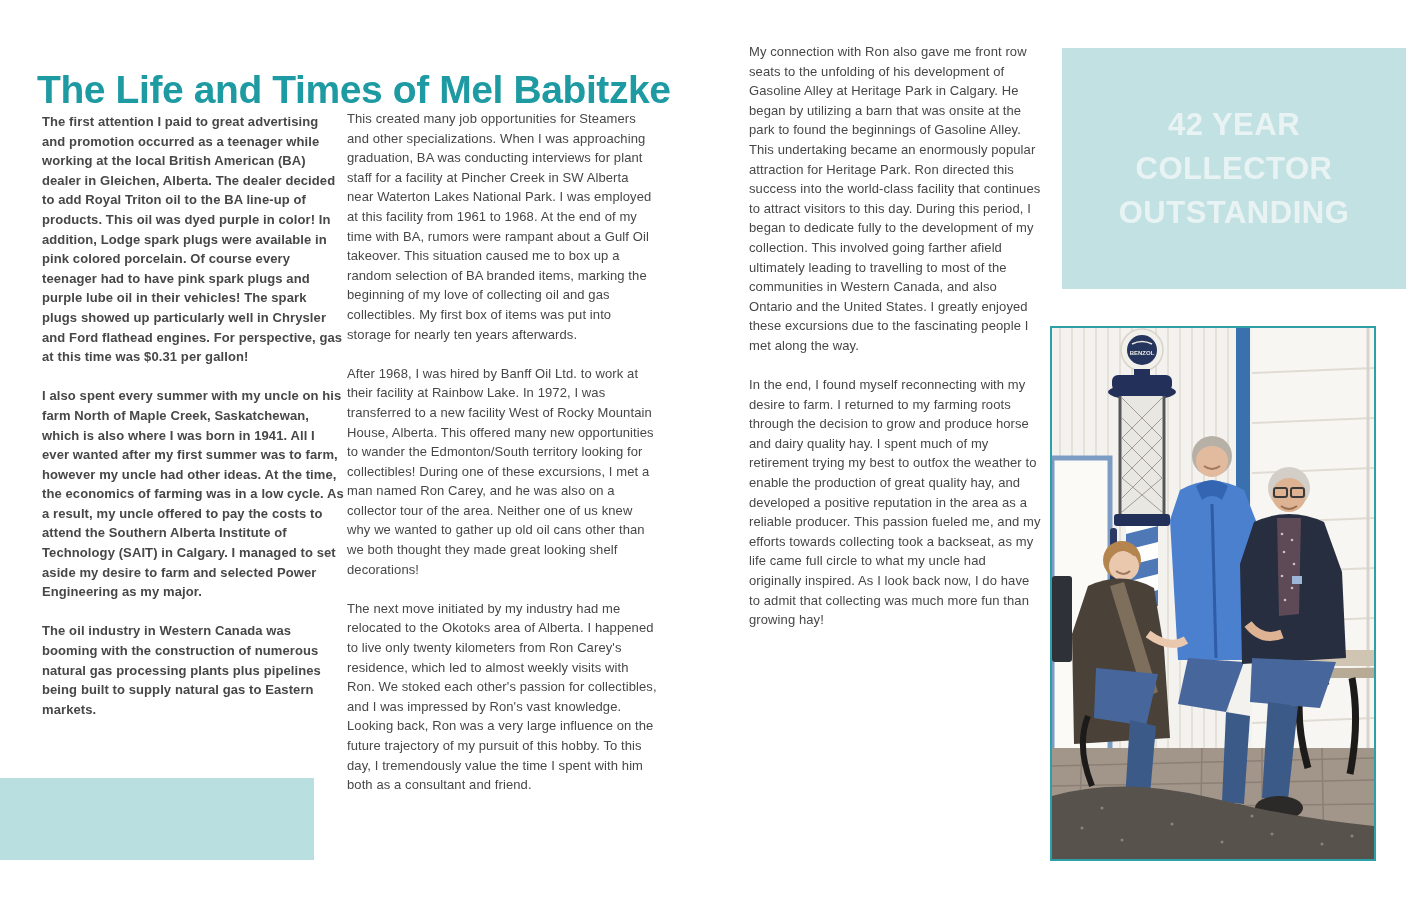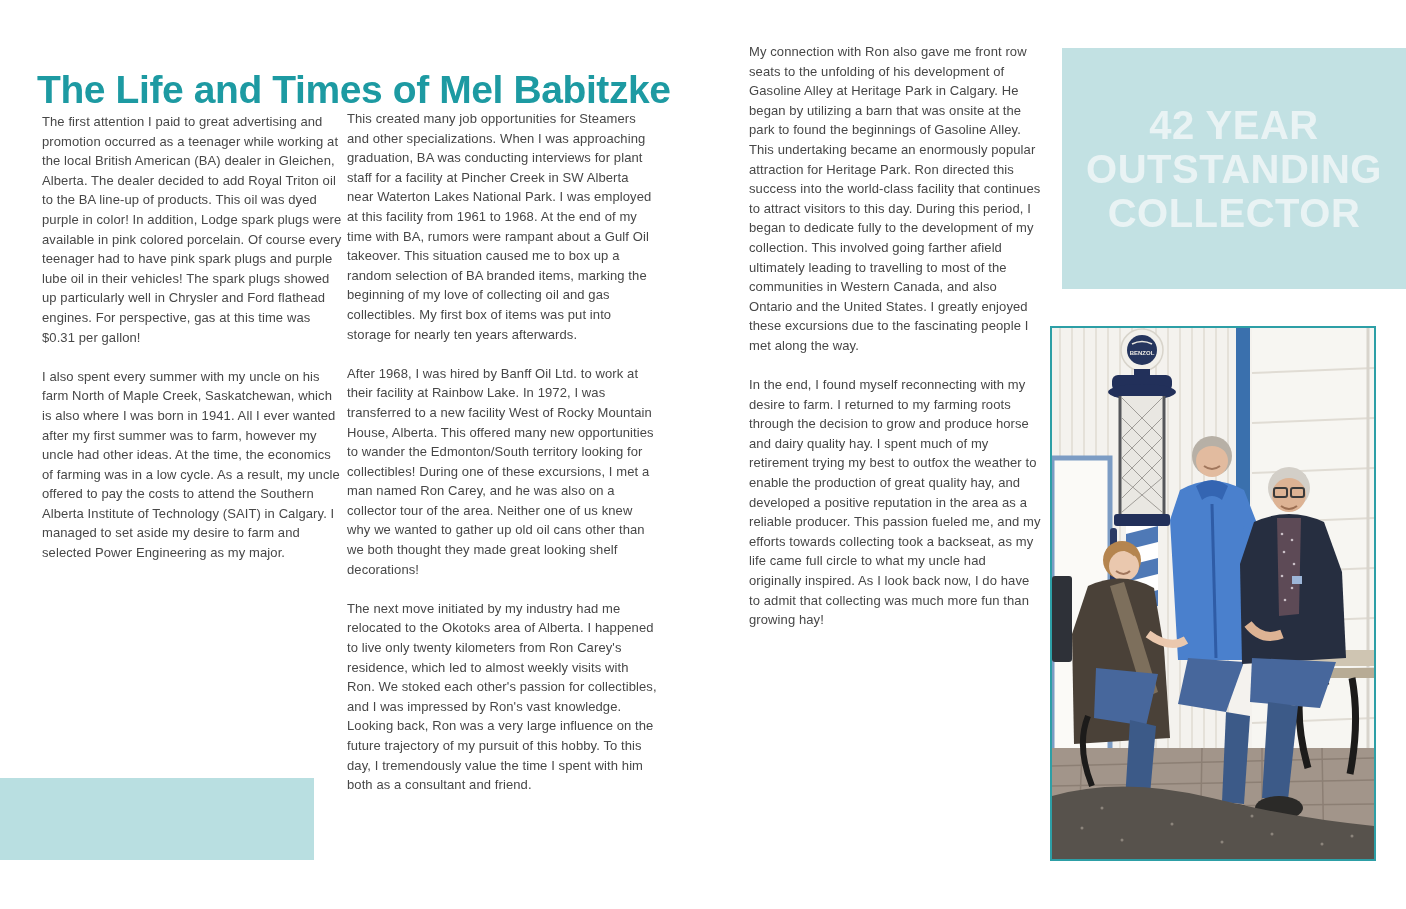--- a/index.html
+++ b/index.html
@@ -9,67 +9,68 @@
   }
   .title{
     position:absolute;left:37px;top:42px;width:680px;
     font-size:39px;font-weight:bold;letter-spacing:-0.4px;
     color:#1d9aa2;
   }
   .col{
     position:absolute;font-size:13px;line-height:19.6px;color:#474747;letter-spacing:0.1px;
   }
   .col p{margin:0 0 19.6px 0;}
-  .col-1{left:42px;top:112px;width:302px;}
+  .col-1{left:42px;top:112px;width:302px;font-weight:bold;}
   .col-2{left:347px;top:109px;width:310px;}
   .col-3{left:749px;top:42px;width:292px;}
   .callout{
     position:absolute;left:1062px;top:48px;width:344px;height:241px;
     background:#c2e1e3;
     display:flex;flex-direction:column;justify-content:center;align-items:center;text-align:center;
   }
   .callout .line{
-    font-size:40px;font-weight:bold;line-height:44px;letter-spacing:0.5px;color:#e9f3f4;text-align:center;
+    font-size:31px;font-weight:bold;line-height:44px;letter-spacing:0.5px;color:#e9f3f4;text-align:center;
   }
   .photo-frame{
     position:absolute;left:1050px;top:326px;width:322px;height:531px;
     border:2px solid #2d9fa6;background:#f4f2ee;margin:0;
   }
   .photo-frame svg{display:block;width:100%;height:100%;}
   .accent-bar{
     position:absolute;left:0;top:778px;width:314px;height:82px;background:#b9dfe1;
   }
 </style>
 </head>
 <body>
 
 <div class="page">
 
   <h1 class="title">The Life and Times of Mel Babitzke</h1>
 
   <div class="col col-1">
     <p>The first attention I paid to great advertising and promotion occurred as a teenager while working at the local British American (BA) dealer in Gleichen, Alberta.  The dealer decided to add Royal Triton oil to the BA line-up of products. This oil was dyed purple in color! In addition, Lodge spark plugs were available in pink colored porcelain. Of course every teenager had to have pink spark plugs and purple lube oil in their vehicles! The spark plugs showed up particularly well in Chrysler and Ford flathead engines. For perspective, gas at this time was $0.31 per gallon!</p>
     <p>I also spent every summer with my uncle on his farm North of Maple Creek, Saskatchewan, which is also where I was born in 1941. All I ever wanted after my first summer was to farm, however my uncle had other ideas. At the time, the economics of farming was in a low cycle. As a result, my uncle offered to pay the costs to attend the Southern Alberta Institute of Technology (SAIT) in Calgary. I managed to set aside my desire to farm and selected Power Engineering as my major.</p>
+    <p>The oil industry in Western Canada was booming with the construction of numerous natural gas processing plants plus pipelines being built to supply natural gas to Eastern markets.</p>
   </div>
 
   <div class="col col-2">
     <p>This created many job opportunities for Steamers and other specializations. When I was approaching graduation, BA was conducting interviews for plant staff for a facility at Pincher Creek in SW Alberta near Waterton Lakes National Park. I was employed at this facility from 1961 to 1968. At the end of my time with BA, rumors were rampant about a Gulf Oil takeover. This situation caused me to box up a random selection of BA branded items, marking the beginning of my love of collecting oil and gas collectibles. My first box of items was put into storage for nearly ten years afterwards.</p>
     <p>After 1968, I was hired by Banff Oil Ltd. to work at their facility at Rainbow Lake.  In 1972, I was transferred to a new facility West of Rocky Mountain House, Alberta.  This offered many new opportunities to wander the Edmonton/South territory looking for collectibles! During one of these excursions, I met a man named Ron Carey, and he was also on a collector tour of the area. Neither one of us knew why we wanted to gather up old oil cans other than we both thought they made great looking shelf decorations!</p>
     <p>The next move initiated by my industry had me relocated to the Okotoks area of Alberta. I happened to live only twenty kilometers from Ron Carey's residence, which led to almost weekly visits with Ron. We stoked each other's passion for collectibles, and I was impressed by Ron's vast knowledge. Looking back, Ron was a very large influence on the future trajectory of my pursuit of this hobby.  To this day, I tremendously value the time I spent with him both as a consultant and friend.</p>
   </div>
 
   <div class="col col-3">
     <p>My connection with Ron also gave me front row seats to the unfolding of his development of Gasoline Alley at Heritage Park in Calgary. He began by utilizing a barn that was onsite at the park to found the beginnings of Gasoline Alley. This undertaking became an enormously popular attraction for Heritage Park. Ron directed this success into the world-class facility that continues to attract visitors to this day. During this period, I began to dedicate fully to the development of my collection. This involved going farther afield ultimately leading to travelling to most of the communities in Western Canada, and also Ontario and the United States. I greatly enjoyed these excursions due to the fascinating people I met along the way.</p>
     <p>In the end, I found myself reconnecting with my desire to farm. I returned to my farming roots through the decision to grow and produce horse and dairy quality hay. I spent much of my retirement trying my best to outfox the weather to enable the production of great quality hay, and developed a positive reputation in the area as a reliable producer.  This passion fueled me, and my efforts towards collecting took a backseat, as my life came full circle to what my uncle had originally inspired.  As I look back now, I do have to admit that collecting was much more fun than growing hay!</p>
   </div>
 
   <div class="callout">
     <div class="line">42 YEAR</div>
+    <div class="line">COLLECTOR</div>
     <div class="line">OUTSTANDING</div>
-    <div class="line">COLLECTOR</div>
   </div>
 
   <figure class="photo-frame">
     <svg viewBox="0 0 322 531" preserveAspectRatio="none">
 
       <g>
         <rect x="0" y="0" width="322" height="531" fill="#f4f2ee"></rect>
         <g stroke="#e5e1d9" stroke-width="2">
           <line x1="8" y1="0" x2="8" y2="460"></line>
             <line x1="20" y1="0" x2="20" y2="460"></line>

